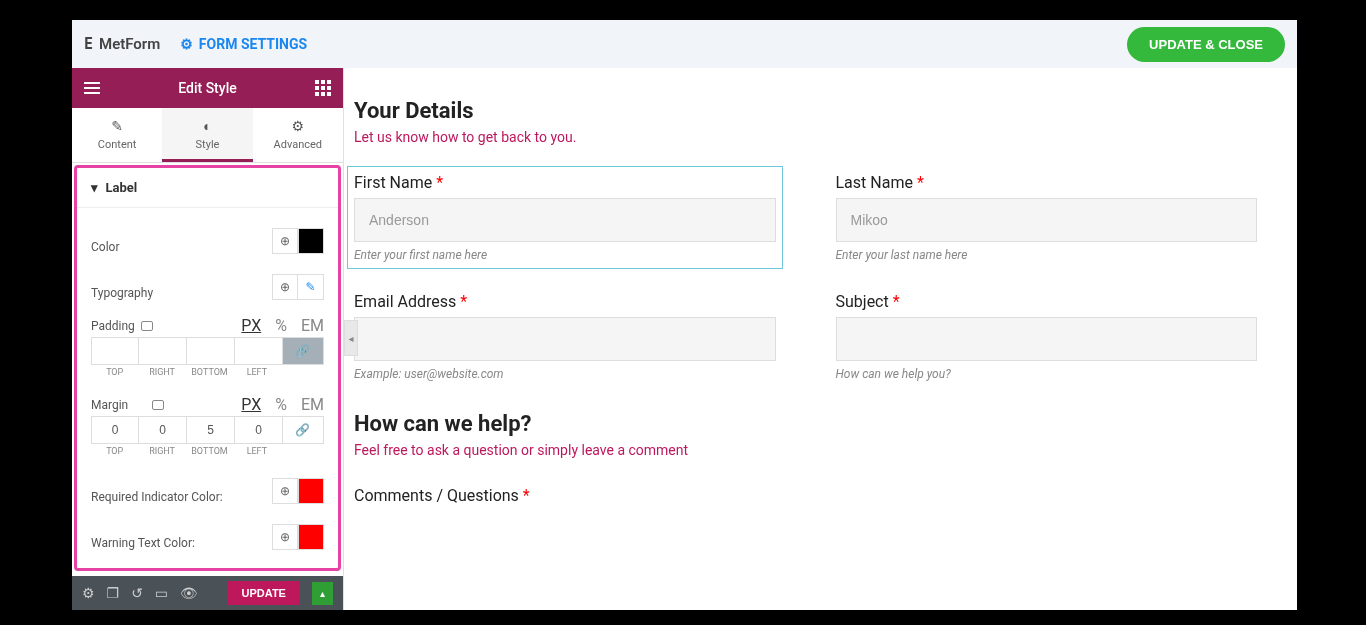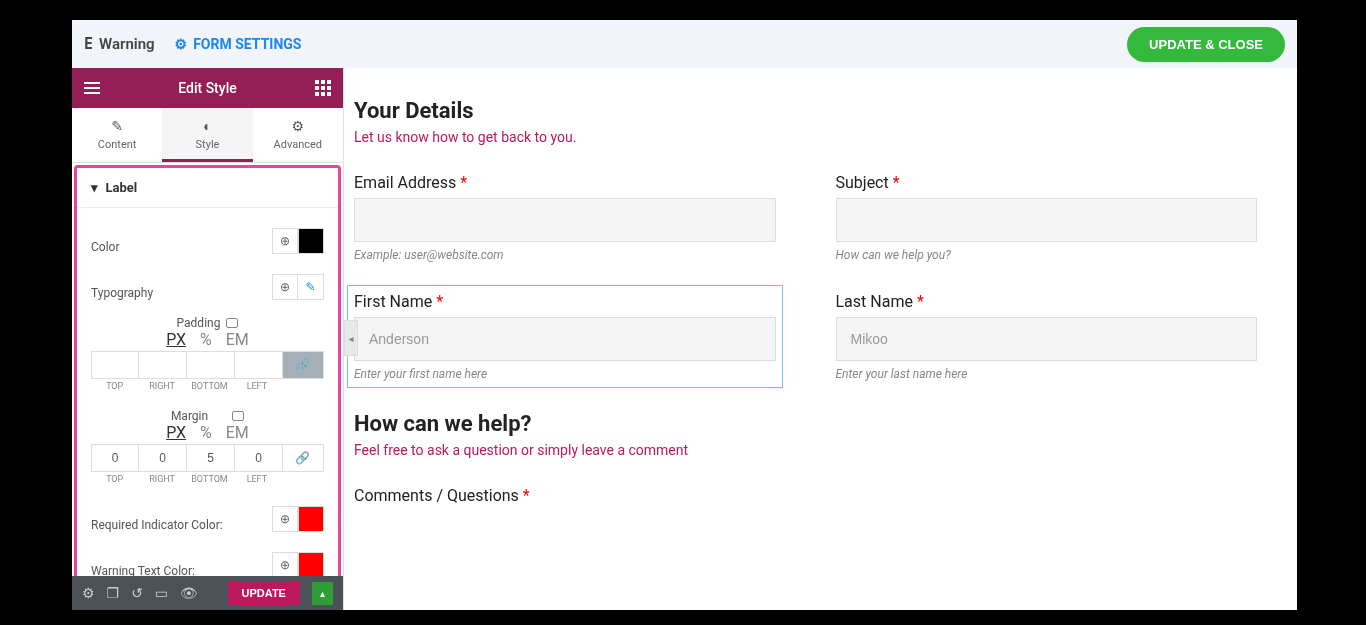--- a/index.html
+++ b/index.html
@@ -28,21 +28,21 @@
 .section-header { display: flex; align-items: center; gap: 8px; padding: 12px 14px; font-size: 13px; font-weight: 700; color: #333; border-bottom: 1px solid #eee; cursor: pointer; }
 .section-body { padding: 10px 14px 0; }
 .control-row { display: flex; justify-content: space-between; align-items: flex-end; padding: 10px 0; font-size: 12px; color: #555; }
 .control-btns { display: flex; gap: 0; }
 .mini-btn { width: 26px; height: 26px; border: 1px solid #ddd; background: #fff; display: flex; align-items: center; justify-content: center; cursor: pointer; font-size: 12px; color: #666; }
 .mini-btn + .mini-btn { border-left: none; }
 .swatch { width: 26px; height: 26px; border: 1px solid #ddd; cursor: pointer; }
 .swatch.black { background: #000; }
 .swatch.red { background: #f00; }
 .pencil { color: #1a87f0; }
-.dim-label-row { display: flex; align-items: center; justify-content: space-between; padding: 6px 0 2px; font-size: 12px; color: #555; flex-direction: column; }
+.dim-label-row { display: flex; align-items: center; justify-content: space-between; padding: 6px 0 2px; font-size: 12px; color: #555; }
 .dim-units { display: flex; gap: 14px; font-size: 16px; color: #888; align-items: flex-end; }
 .dim-units .u { cursor: pointer; }
 .dim-units .u.active { text-decoration: underline; color: #333; }
 .dim-inputs { display: flex; }
 .dim-inputs input { width: 48px; height: 28px; border: 1px solid #ddd; text-align: center; font-size: 12px; color: #555; }
 .dim-inputs input + input { border-left: none; }
 .dim-link { width: 44px; height: 28px; border: 1px solid #ddd; border-left: none; display: flex; align-items: center; justify-content: center; background: #fff; cursor: pointer; color: #666; font-size: 12px; }
 .dim-link.active { background: #a4afb7; color: #fff; }
 .dim-sublabels { display: flex; font-size: 9px; color: #888; }
 .dim-sublabels span { width: 48px; text-align: center; padding: 2px 0; }
@@ -69,21 +69,21 @@
 </style>
 </head>
 <body>
 
 <div class="modal-container">
 
   <div class="top-bar">
     <div class="top-bar-left">
       <div class="brand">
         <span class="brand-icon">E</span>
-        <span>Warning</span>
+        <span>MetForm</span>
       </div>
       <div class="form-settings">
         <span>⚙</span>
         <span>FORM SETTINGS</span>
       </div>
     </div>
     <button class="update-close">UPDATE &amp; CLOSE</button>
   </div>
 
   <div class="editor-body">
@@ -234,46 +234,46 @@
 
     <div class="collapse-edge">◂</div>
 
     <div class="preview-area">
       <div class="preview-inner">
         <h2>Your Details</h2>
         <p class="subtitle">Let us know how to get back to you.</p>
 
         <div class="form-row">
           <div class="form-col">
-            <div class="field-label"><span>Email Address</span> <span class="req">*</span></div>
-            <input class="field-input" style="">
-            <div class="help-text">Example: user@website.com</div>
-          </div>
-          <div class="form-col">
-            <div class="field-label"><span>Subject</span> <span class="req">*</span></div>
-            <input class="field-input" style="">
-            <div class="help-text">How can we help you?</div>
-          </div>
-        </div>
-
-        <div class="form-row">
-          <div class="form-col">
             <div class="field-group selected">
               <div class="field-label"><span>First Name</span> <span class="req">*</span></div>
               <input class="field-input" placeholder="Anderson" style="">
               <div class="help-text">Enter your first name here</div>
             </div>
           </div>
           <div class="form-col">
             <div class="field-label"><span>Last Name</span> <span class="req">*</span></div>
             <input class="field-input" placeholder="Mikoo" style="">
             <div class="help-text">Enter your last name here</div>
           </div>
         </div>
 
+        <div class="form-row">
+          <div class="form-col">
+            <div class="field-label"><span>Email Address</span> <span class="req">*</span></div>
+            <input class="field-input" style="">
+            <div class="help-text">Example: user@website.com</div>
+          </div>
+          <div class="form-col">
+            <div class="field-label"><span>Subject</span> <span class="req">*</span></div>
+            <input class="field-input" style="">
+            <div class="help-text">How can we help you?</div>
+          </div>
+        </div>
+
         <h2>How can we help?</h2>
         <p class="subtitle">Feel free to ask a question or simply leave a comment</p>
 
         <div class="field-label"><span>Comments / Questions</span> <span class="req">*</span></div>
       </div>
     </div>
   </div>
 </div>
 
 </body></html>

